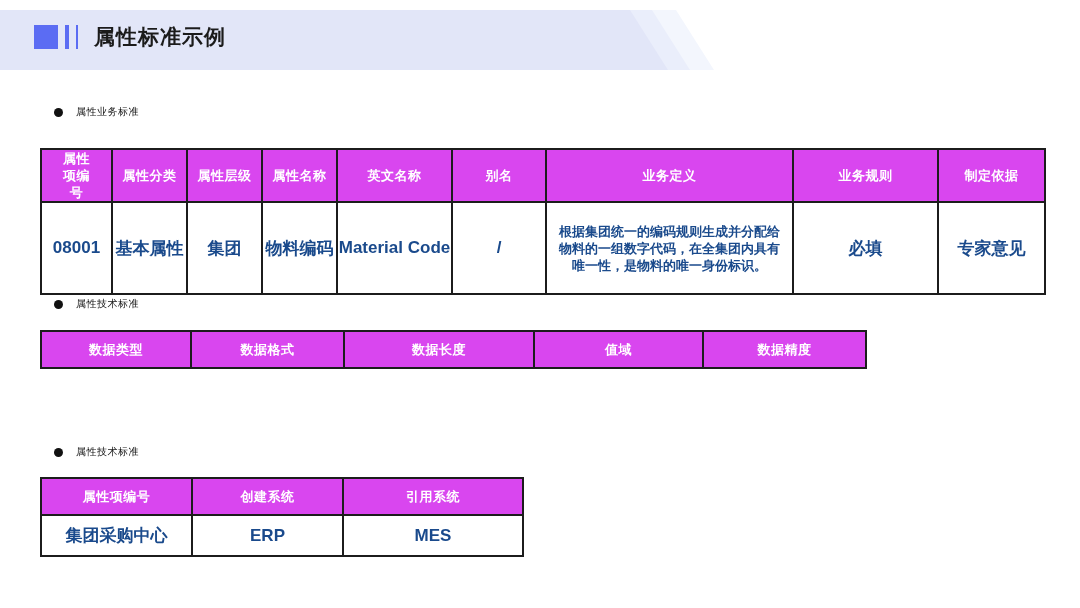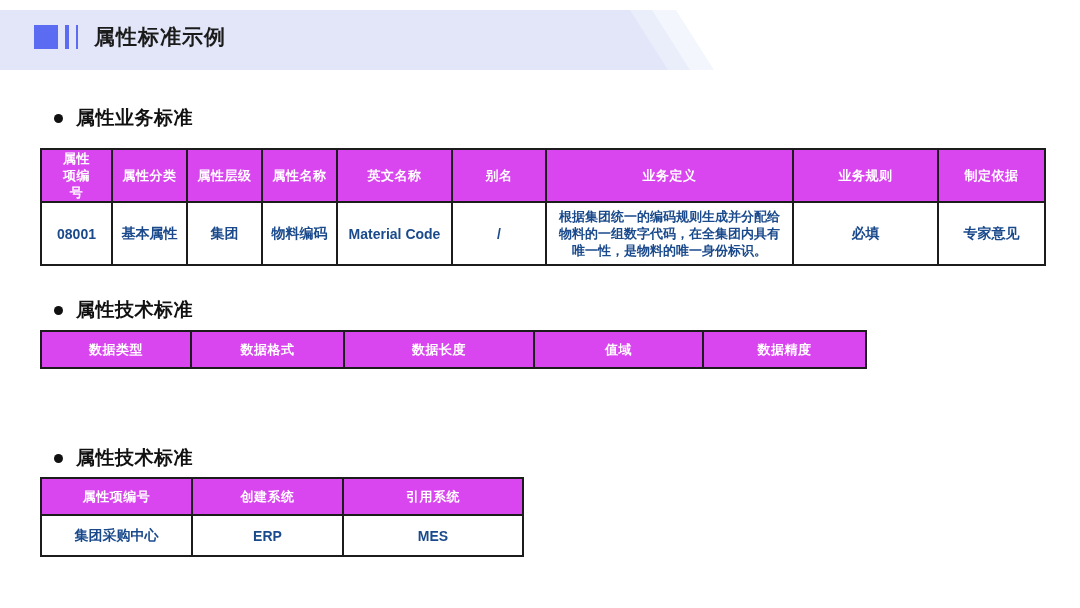--- a/index.html
+++ b/index.html
@@ -27,41 +27,41 @@
   .icon-bar1 { width: 4px; height: 24px; background: #5B6CF3; margin-left: 3px; }
   .icon-bar2 { width: 2px; height: 24px; background: #5B6CF3; margin-left: 3px; }
   .slide-title {
     margin-left: 12px; font-size: 21px; font-weight: 700; color: #1b1b1b;
     letter-spacing: 1px;
   }
 
   
   .section-label { position: absolute; display: flex; align-items: center; gap: 13px; }
   .section-label .dot { width: 9px; height: 9px; border-radius: 50%; background: #111; flex: none; }
-  .section-label .txt { font-size: 19px; font-weight: 700; color: #111; letter-spacing: 0.5px; }
+  .section-label .txt { font-size: 10px; font-weight: 400; color: #111; letter-spacing: 0.5px; }
   #sec1 { left: 54px; top: 105px; }
   #sec2 { left: 54px; top: 297px; }
   #sec3 { left: 54px; top: 445px; }
 
   
   table { border-collapse: collapse; table-layout: fixed; position: absolute; background: #fff; }
   td {
     border: 2px solid #1c1c1c; text-align: center; vertical-align: middle;
     overflow: hidden;
   }
   tr.hdr td {
     background: #d946ef; color: #ffffff; font-weight: 700; font-size: 13px;
     letter-spacing: 0.5px;
   }
-  tr.dat td { color: #1A4A8C; font-weight: 700; font-size: 14px; }
+  tr.dat td { color: #1A4A8C; font-weight: 700; font-size: 17px; }
   .wrap-narrow { display: inline-block; width: 3em; line-height: 17px; }
 
   #table1 { left: 40px; top: 148px; width: 1004px; }
   #table1 tr.hdr td { height: 52px; }
-  #table1 tr.dat td { height: 63px; }
+  #table1 tr.dat td { height: 92px; }
   #table1 td.bizdef { font-size: 13px; line-height: 17px; padding: 2px 6px; }
 
   #table2 { left: 40px; top: 330px; width: 825px; padding-left: 47px; }
   #table2 tr.hdr td { height: 37px; }
   #table2 tr.dat td { height: 41px; }
 
   #table3 { left: 40px; top: 477px; width: 482px; }
   #table3 tr.hdr td { height: 37px; }
   #table3 tr.dat td { height: 41px; }
 </style>

